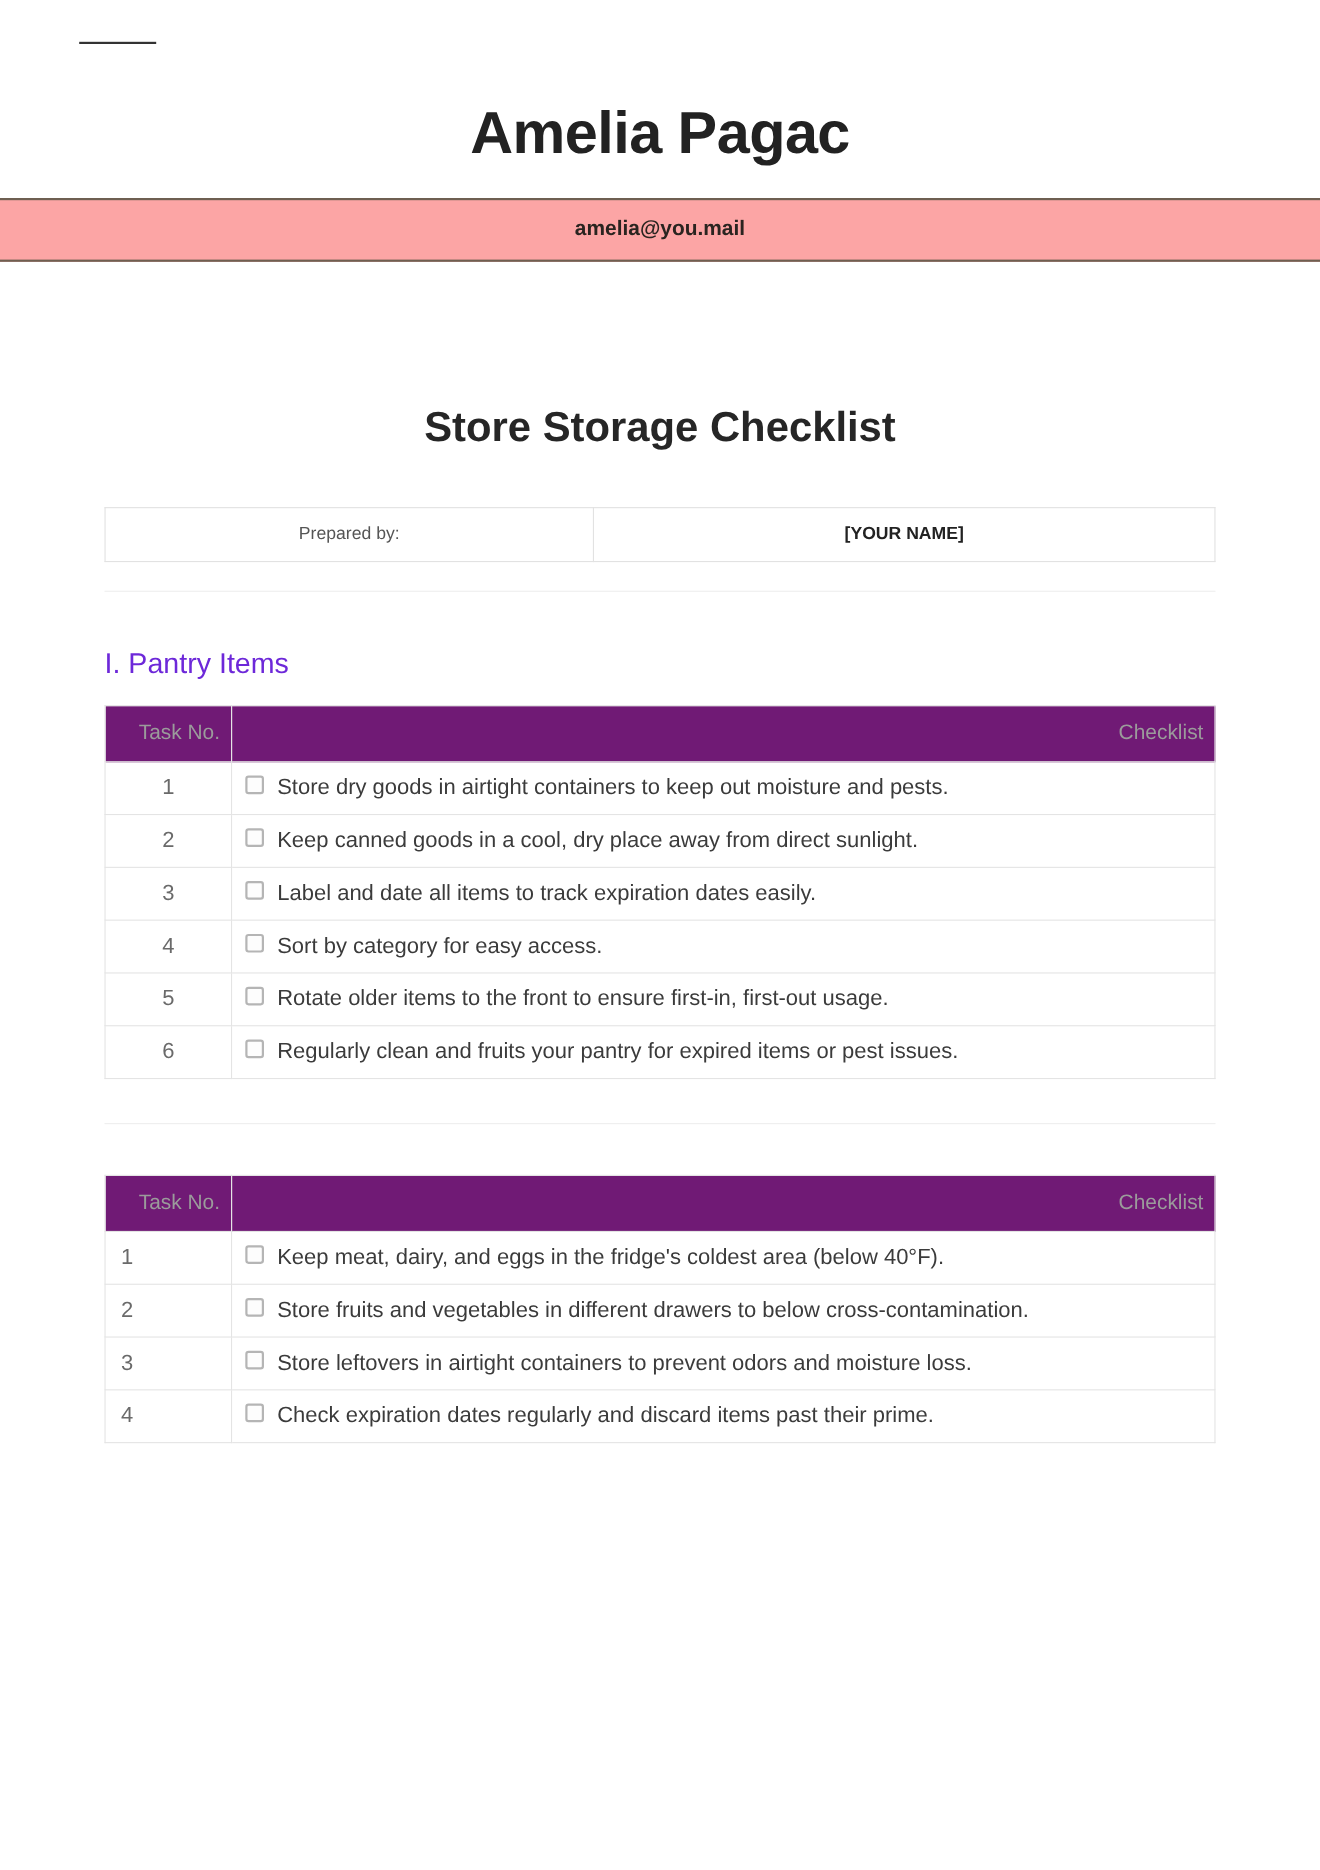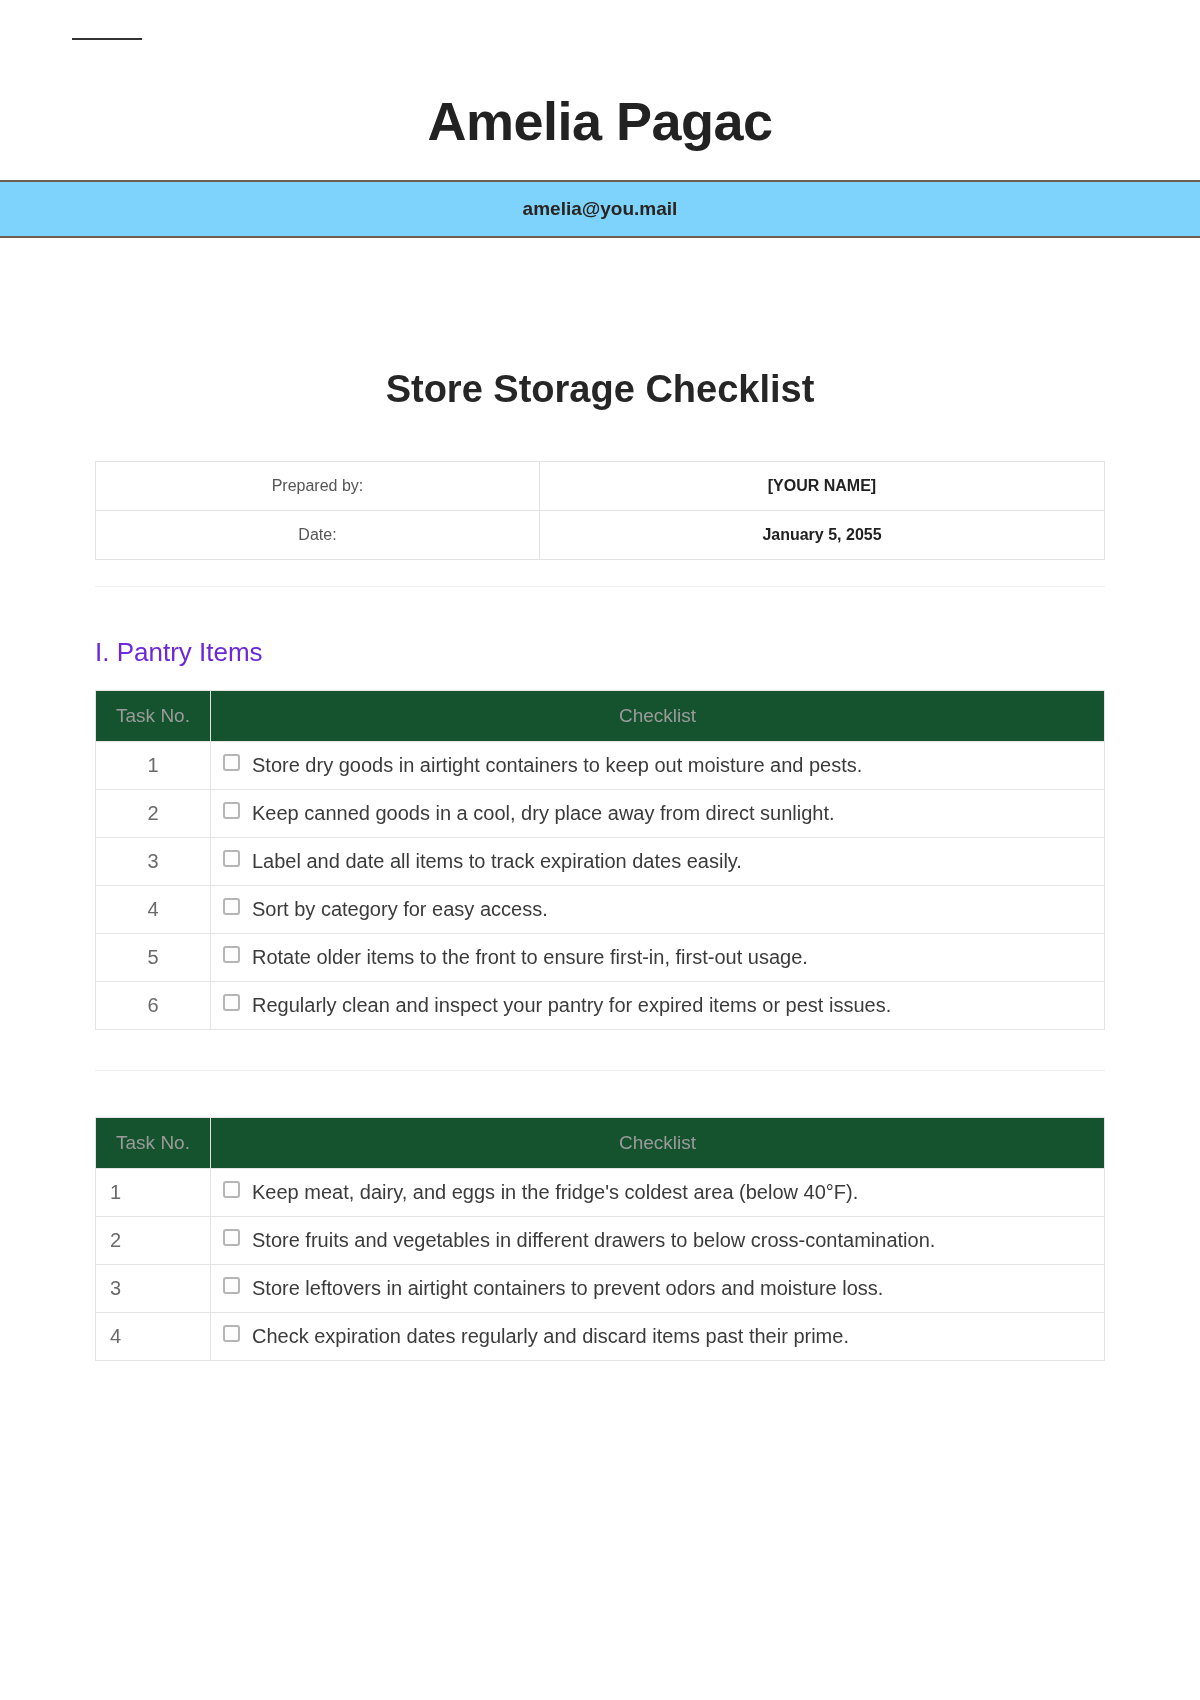--- a/index.html
+++ b/index.html
@@ -22,21 +22,21 @@
     }
     .name-heading {
       text-align: center;
       font-size: 54px;
       font-weight: 900;
       margin-top: 90px;
       margin-bottom: 28px;
       letter-spacing: -0.5px;
     }
     .email-bar {
-      background: #7dd3fc;
+      background: #fca5a5;
       color: #2a2420;
       font-weight: 600;
       text-align: center;
       padding: 16px 0;
       font-size: 19px;
       border-top: 2px solid #6e5f51;
       border-bottom: 2px solid #6e5f51;
     }
     .content {
       padding: 0 95px 40px 95px;
@@ -78,27 +78,27 @@
       font-weight: 400;
       margin: 30px 0 22px 0;
       color: #6d28d9;
     }
     .check-table {
       width: 100%;
       border-collapse: collapse;
       margin-bottom: 40px;
     }
     .check-table th {
-      background: #14532d;
+      background: #701a75;
       color: #9b9b9b;
       font-weight: 500;
       font-size: 19px;
       padding: 14px 10px;
       border: 1px solid #e4e4e4;
-      text-align: center;
+      text-align: right;
     }
     .check-table th:first-child {
       width: 115px;
     }
     .check-table td {
       border: 1px solid #e4e4e4;
       padding: 12px 12px;
       font-size: 20px;
       color: #3b3b3b;
       vertical-align: middle;
@@ -143,24 +143,20 @@
 <div class="content">
 
   <h2 class="doc-title">Store Storage Checklist</h2>
 
   <table class="info-table">
     <tbody>
         <tr>
       <td>Prepared by:</td>
       <td>[YOUR NAME]</td>
     </tr>
-    <tr>
-      <td>Date:</td>
-      <td>January 5, 2055</td>
-    </tr>
   </tbody>
     </table>
 
   <hr class="thin-hr">
 
   <h3 class="section-title">I. Pantry Items</h3>
 
   <table class="check-table s1">
     <thead>
       <tr>
@@ -212,21 +208,21 @@
               <span class="cbox"></span>
               <span>Rotate older items to the front to ensure first-in, first-out usage.</span>
             </div>
           </td>
       </tr>
       <tr>
         <td class="num">6</td>
         <td>
             <div class="check-cell">
               <span class="cbox"></span>
-              <span>Regularly clean and inspect your pantry for expired items or pest issues.</span>
+              <span>Regularly clean and fruits your pantry for expired items or pest issues.</span>
             </div>
           </td>
       </tr>
     </tbody>
   </table>
 
   <hr class="thin-hr2">
 
 
   <table class="check-table s2">

